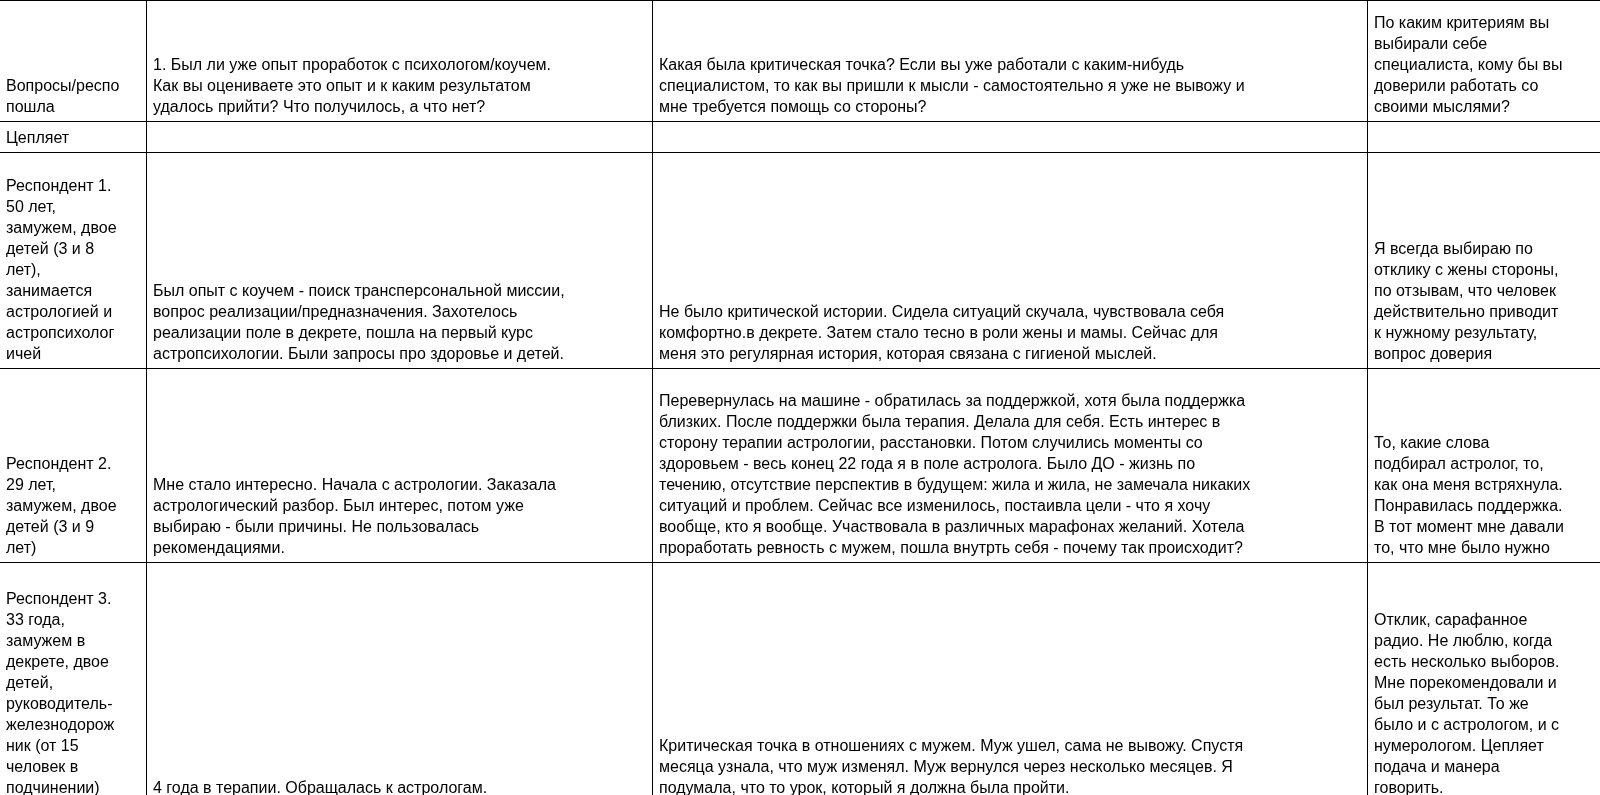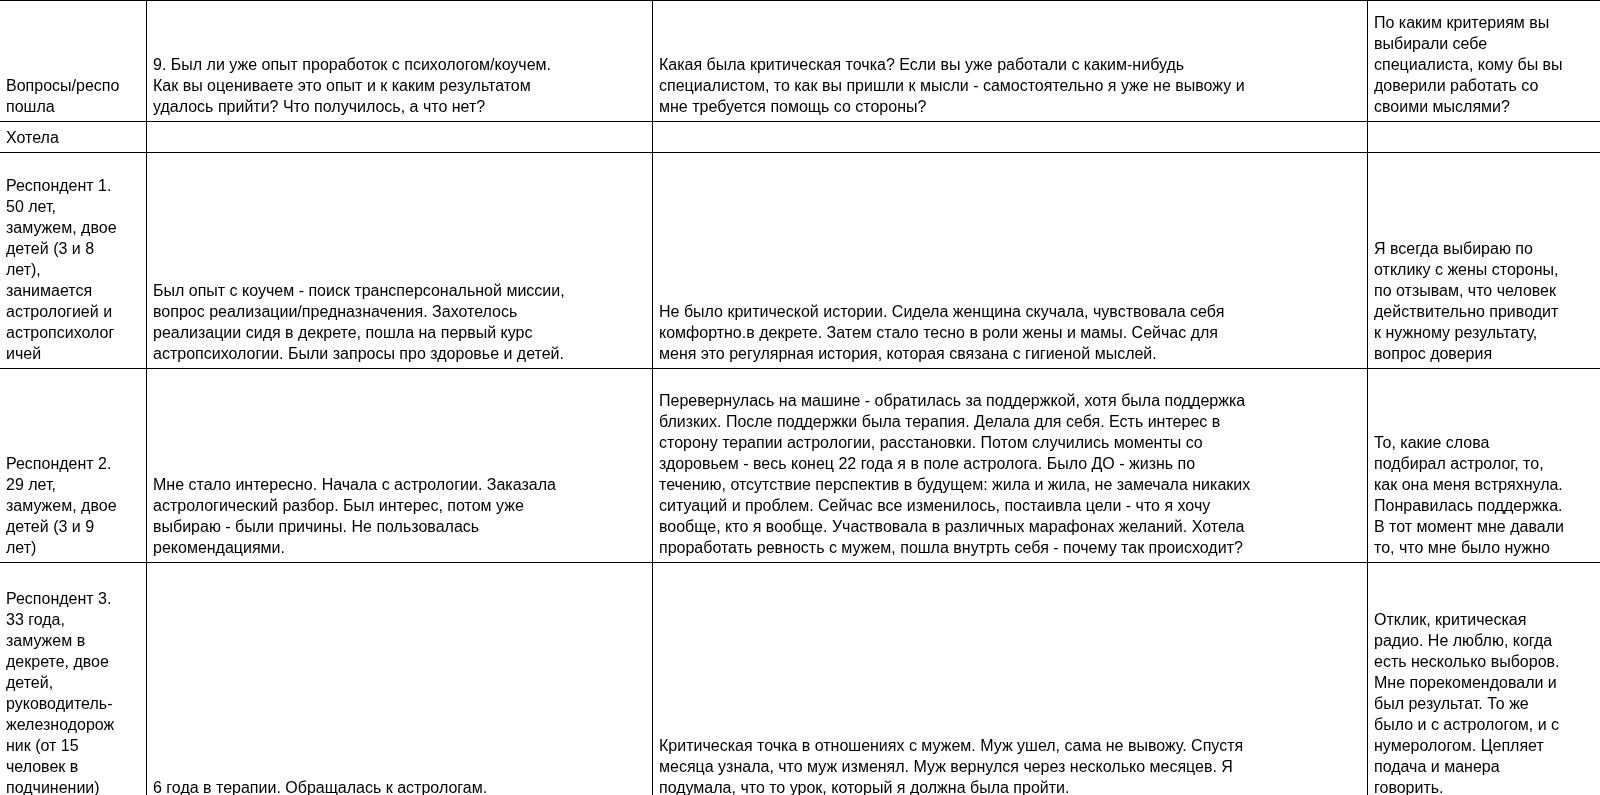--- a/index.html
+++ b/index.html
@@ -50,53 +50,53 @@
     <colgroup>
       <col class="c1">
       <col class="c2">
       <col class="c3">
       <col class="c4">
     </colgroup>
     <tbody>
       <tr class="r-header">
         <td><span>Вопросы/респо
 пошла</span></td>
-        <td><span>9. Был ли уже опыт проработок с психологом/коучем.
+        <td><span>1. Был ли уже опыт проработок с психологом/коучем.
 Как вы оцениваете это опыт и к каким результатом
 удалось прийти? Что получилось, а что нет?</span></td>
         <td><span>Какая была критическая точка? Если вы уже работали с каким-нибудь
 специалистом, то как вы пришли к мысли - самостоятельно я уже не вывожу и
 мне требуется помощь со стороны?</span></td>
         <td><span>По каким критериям вы
 выбирали себе
 специалиста, кому бы вы
 доверили работать со
 своими мыслями?</span></td>
       </tr>
       <tr class="r-summary">
-        <td><span>Хотела</span></td>
+        <td><span>Цепляет</span></td>
         <td><span></span></td>
         <td><span></span></td>
         <td><span></span></td>
       </tr>
       <tr class="r-resp1">
         <td><span>Респондент 1.
 50 лет,
 замужем, двое
 детей (3 и 8
 лет),
 занимается
 астрологией и
 астропсихолог
 ичей</span></td>
         <td><span>Был опыт с коучем - поиск трансперсональной миссии,
 вопрос реализации/предназначения. Захотелось
-реализации сидя в декрете, пошла на первый курс
+реализации поле в декрете, пошла на первый курс
 астропсихологии. Были запросы про здоровье и детей.</span></td>
-        <td><span>Не было критической истории. Сидела женщина скучала, чувствовала себя
+        <td><span>Не было критической истории. Сидела ситуаций скучала, чувствовала себя
 комфортно.в декрете. Затем стало тесно в роли жены и мамы. Сейчас для
 меня это регулярная история, которая связана с гигиеной мыслей.</span></td>
         <td><span>Я всегда выбираю по
 отклику с жены стороны,
 по отзывам, что человек
 действительно приводит
 к нужному результату,
 вопрос доверия</span></td>
       </tr>
       <tr class="r-resp2">
@@ -128,25 +128,25 @@
         <td><span>Респондент 3.
 33 года,
 замужем в
 декрете, двое
 детей,
 руководитель-
 железнодорож
 ник (от 15
 человек в
 подчинении)</span></td>
-        <td><span>6 года в терапии. Обращалась к астрологам.</span></td>
+        <td><span>4 года в терапии. Обращалась к астрологам.</span></td>
         <td><span>Критическая точка в отношениях с мужем. Муж ушел, сама не вывожу. Спустя
 месяца узнала, что муж изменял. Муж вернулся через несколько месяцев. Я
 подумала, что то урок, который я должна была пройти.</span></td>
-        <td><span>Отклик, критическая
+        <td><span>Отклик, сарафанное
 радио. Не люблю, когда
 есть несколько выборов.
 Мне порекомендовали и
 был результат. То же
 было и с астрологом, и с
 нумерологом. Цепляет
 подача и манера
 говорить.</span></td>
       </tr>
     </tbody>

